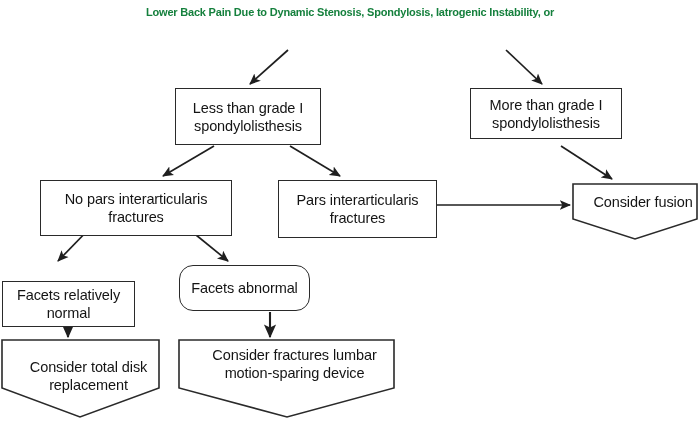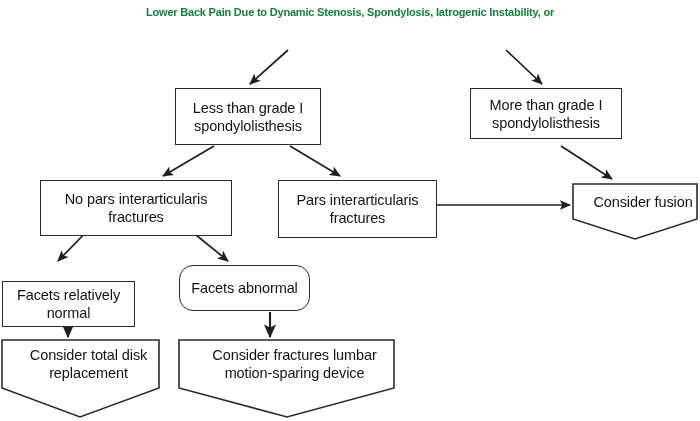--- a/index.html
+++ b/index.html
@@ -152,21 +152,21 @@
   </div>
 
   <div class="node rect" style="left:2px; top:265px; width:133px; height:46px;margin-top:16px;">
     <span class="label">Facets relatively normal</span>
   </div>
 
   <div class="node rect" style="left:179px; top:265px; width:131px; height:46px;border-radius:14px;">
     <span class="label">Facets abnormal</span>
   </div>
 
-  <div class="node pent" style="left:2px; top:340px; width:157px; height:48px;">
+  <div class="node pent" style="left:2px; top:352px; width:157px; height:48px;">
     <span class="label">Consider total disk replacement</span>
   </div>
 
   <div class="node pent" style="left:179px; top:340px; width:215px; height:48px;">
     <span class="label">Consider fractures lumbar motion-sparing device</span>
   </div>
 
 </div>
 
 </body></html>

